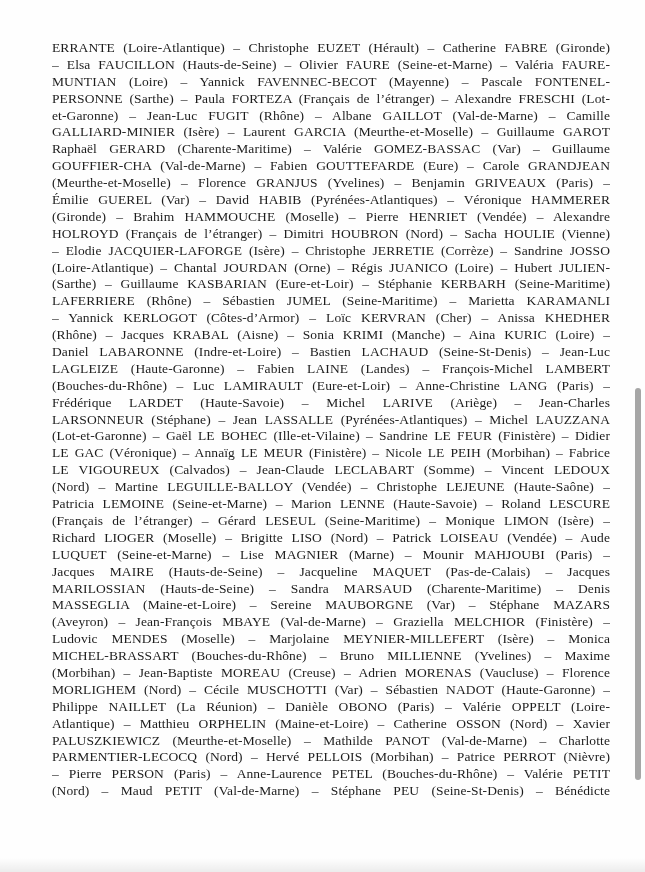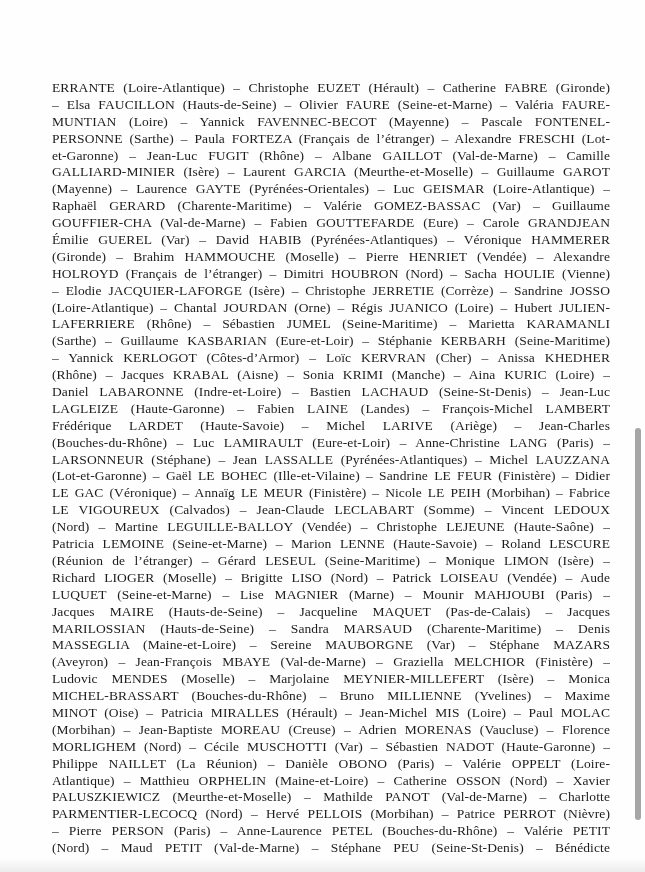--- a/index.html
+++ b/index.html
@@ -11,21 +11,20 @@
   body{
     width:645px;height:872px;
     background:var(--page-bg);
     font-family:"Liberation Serif","DejaVu Serif",serif;
     overflow:hidden;
     position:relative;
   }
   .page{
     position:absolute;inset:0;
     background:var(--page-bg);
-    margin-top:40px;
   }
   .text-block{
     position:absolute;
     left:52px;top:40px;width:558px;
     color:var(--text-color);
     font-size:13.5px;
     line-height:16.9px;
     letter-spacing:0.1px;
   }
   .line{
@@ -55,52 +54,51 @@
 <body>
 
 <div class="page">
   <div class="text-block">
       <div class="line">ERRANTE (Loire-Atlantique) – Christophe EUZET (Hérault) – Catherine FABRE (Gironde)</div>
       <div class="line">– Elsa FAUCILLON (Hauts-de-Seine) – Olivier FAURE (Seine-et-Marne) – Valéria FAURE-</div>
       <div class="line">MUNTIAN (Loire) – Yannick FAVENNEC-BECOT (Mayenne) – Pascale FONTENEL-</div>
       <div class="line">PERSONNE (Sarthe) – Paula FORTEZA (Français de l’étranger) – Alexandre FRESCHI (Lot-</div>
       <div class="line">et-Garonne) – Jean-Luc FUGIT (Rhône) – Albane GAILLOT (Val-de-Marne) – Camille</div>
       <div class="line">GALLIARD-MINIER (Isère) – Laurent GARCIA (Meurthe-et-Moselle) – Guillaume GAROT</div>
-      <div class="line">(Mayenne) – Laurence GAYTE (Pyrénées-Orientales) – Luc GEISMAR (Loire-Atlantique) –</div>
       <div class="line">Raphaël GERARD (Charente-Maritime) – Valérie GOMEZ-BASSAC (Var) – Guillaume</div>
       <div class="line">GOUFFIER-CHA (Val-de-Marne) – Fabien GOUTTEFARDE (Eure) – Carole GRANDJEAN</div>
+      <div class="line">(Meurthe-et-Moselle) – Florence GRANJUS (Yvelines) – Benjamin GRIVEAUX (Paris) –</div>
       <div class="line">Émilie GUEREL (Var) – David HABIB (Pyrénées-Atlantiques) – Véronique HAMMERER</div>
       <div class="line">(Gironde) – Brahim HAMMOUCHE (Moselle) – Pierre HENRIET (Vendée) – Alexandre</div>
       <div class="line">HOLROYD (Français de l’étranger) – Dimitri HOUBRON (Nord) – Sacha HOULIE (Vienne)</div>
       <div class="line">– Elodie JACQUIER-LAFORGE (Isère) – Christophe JERRETIE (Corrèze) – Sandrine JOSSO</div>
       <div class="line">(Loire-Atlantique) – Chantal JOURDAN (Orne) – Régis JUANICO (Loire) – Hubert JULIEN-</div>
+      <div class="line">(Sarthe) – Guillaume KASBARIAN (Eure-et-Loir) – Stéphanie KERBARH (Seine-Maritime)</div>
       <div class="line">LAFERRIERE (Rhône) – Sébastien JUMEL (Seine-Maritime) – Marietta KARAMANLI</div>
-      <div class="line">(Sarthe) – Guillaume KASBARIAN (Eure-et-Loir) – Stéphanie KERBARH (Seine-Maritime)</div>
       <div class="line">– Yannick KERLOGOT (Côtes-d’Armor) – Loïc KERVRAN (Cher) – Anissa KHEDHER</div>
       <div class="line">(Rhône) – Jacques KRABAL (Aisne) – Sonia KRIMI (Manche) – Aina KURIC (Loire) –</div>
       <div class="line">Daniel LABARONNE (Indre-et-Loire) – Bastien LACHAUD (Seine-St-Denis) – Jean-Luc</div>
       <div class="line">LAGLEIZE (Haute-Garonne) – Fabien LAINE (Landes) – François-Michel LAMBERT</div>
+      <div class="line">(Bouches-du-Rhône) – Luc LAMIRAULT (Eure-et-Loir) – Anne-Christine LANG (Paris) –</div>
       <div class="line">Frédérique LARDET (Haute-Savoie) – Michel LARIVE (Ariège) – Jean-Charles</div>
-      <div class="line">(Bouches-du-Rhône) – Luc LAMIRAULT (Eure-et-Loir) – Anne-Christine LANG (Paris) –</div>
       <div class="line">LARSONNEUR (Stéphane) – Jean LASSALLE (Pyrénées-Atlantiques) – Michel LAUZZANA</div>
       <div class="line">(Lot-et-Garonne) – Gaël LE BOHEC (Ille-et-Vilaine) – Sandrine LE FEUR (Finistère) – Didier</div>
       <div class="line">LE GAC (Véronique) – Annaïg LE MEUR (Finistère) – Nicole LE PEIH (Morbihan) – Fabrice</div>
       <div class="line">LE VIGOUREUX (Calvados) – Jean-Claude LECLABART (Somme) – Vincent LEDOUX</div>
       <div class="line">(Nord) – Martine LEGUILLE-BALLOY (Vendée) – Christophe LEJEUNE (Haute-Saône) –</div>
       <div class="line">Patricia LEMOINE (Seine-et-Marne) – Marion LENNE (Haute-Savoie) – Roland LESCURE</div>
-      <div class="line">(Réunion de l’étranger) – Gérard LESEUL (Seine-Maritime) – Monique LIMON (Isère) –</div>
+      <div class="line">(Français de l’étranger) – Gérard LESEUL (Seine-Maritime) – Monique LIMON (Isère) –</div>
       <div class="line">Richard LIOGER (Moselle) – Brigitte LISO (Nord) – Patrick LOISEAU (Vendée) – Aude</div>
       <div class="line">LUQUET (Seine-et-Marne) – Lise MAGNIER (Marne) – Mounir MAHJOUBI (Paris) –</div>
       <div class="line">Jacques MAIRE (Hauts-de-Seine) – Jacqueline MAQUET (Pas-de-Calais) – Jacques</div>
       <div class="line">MARILOSSIAN (Hauts-de-Seine) – Sandra MARSAUD (Charente-Maritime) – Denis</div>
       <div class="line">MASSEGLIA (Maine-et-Loire) – Sereine MAUBORGNE (Var) – Stéphane MAZARS</div>
       <div class="line">(Aveyron) – Jean-François MBAYE (Val-de-Marne) – Graziella MELCHIOR (Finistère) –</div>
       <div class="line">Ludovic MENDES (Moselle) – Marjolaine MEYNIER-MILLEFERT (Isère) – Monica</div>
       <div class="line">MICHEL-BRASSART (Bouches-du-Rhône) – Bruno MILLIENNE (Yvelines) – Maxime</div>
-      <div class="line">MINOT (Oise) – Patricia MIRALLES (Hérault) – Jean-Michel MIS (Loire) – Paul MOLAC</div>
       <div class="line">(Morbihan) – Jean-Baptiste MOREAU (Creuse) – Adrien MORENAS (Vaucluse) – Florence</div>
       <div class="line">MORLIGHEM (Nord) – Cécile MUSCHOTTI (Var) – Sébastien NADOT (Haute-Garonne) –</div>
       <div class="line">Philippe NAILLET (La Réunion) – Danièle OBONO (Paris) – Valérie OPPELT (Loire-</div>
       <div class="line">Atlantique) – Matthieu ORPHELIN (Maine-et-Loire) – Catherine OSSON (Nord) – Xavier</div>
       <div class="line">PALUSZKIEWICZ (Meurthe-et-Moselle) – Mathilde PANOT (Val-de-Marne) – Charlotte</div>
       <div class="line">PARMENTIER-LECOCQ (Nord) – Hervé PELLOIS (Morbihan) – Patrice PERROT (Nièvre)</div>
       <div class="line">– Pierre PERSON (Paris) – Anne-Laurence PETEL (Bouches-du-Rhône) – Valérie PETIT</div>
       <div class="line">(Nord) – Maud PETIT (Val-de-Marne) – Stéphane PEU (Seine-St-Denis) – Bénédicte</div>
     </div>
   <div class="scrollbar-thumb"></div>

